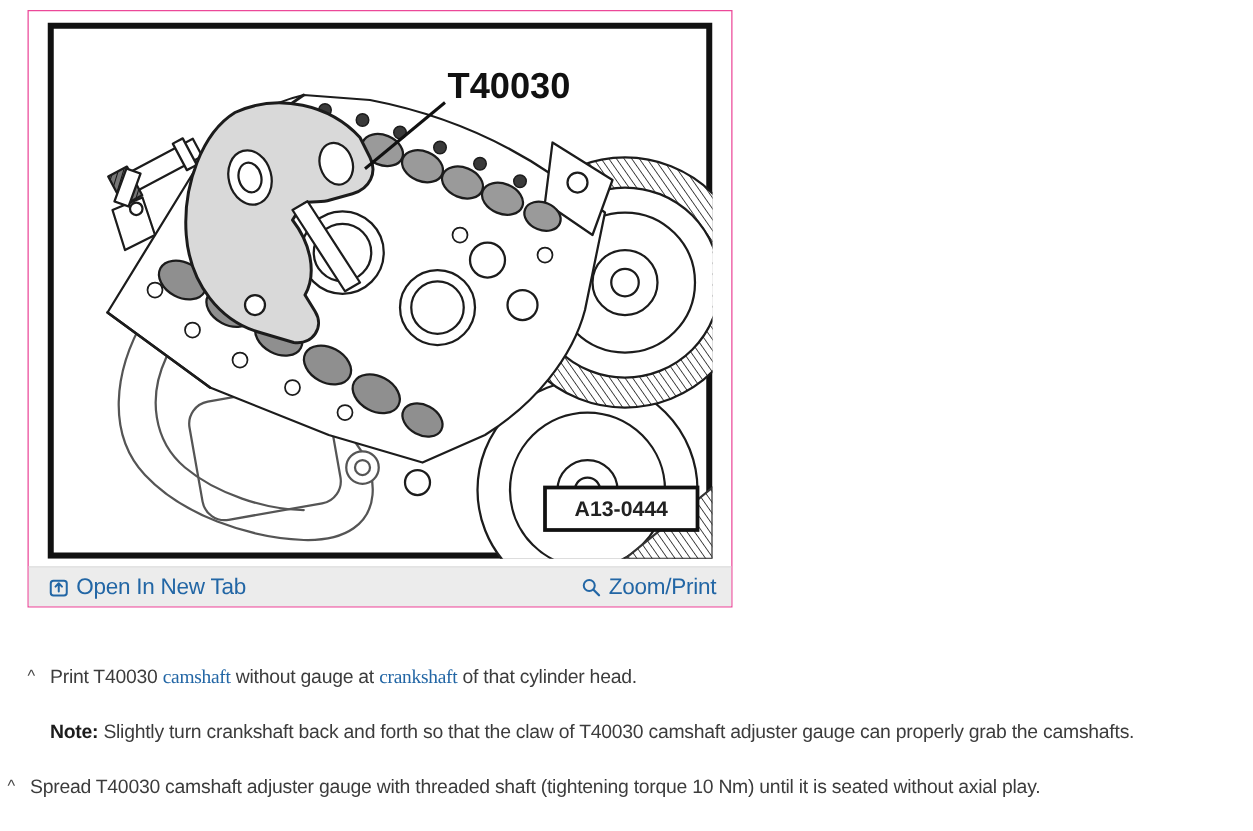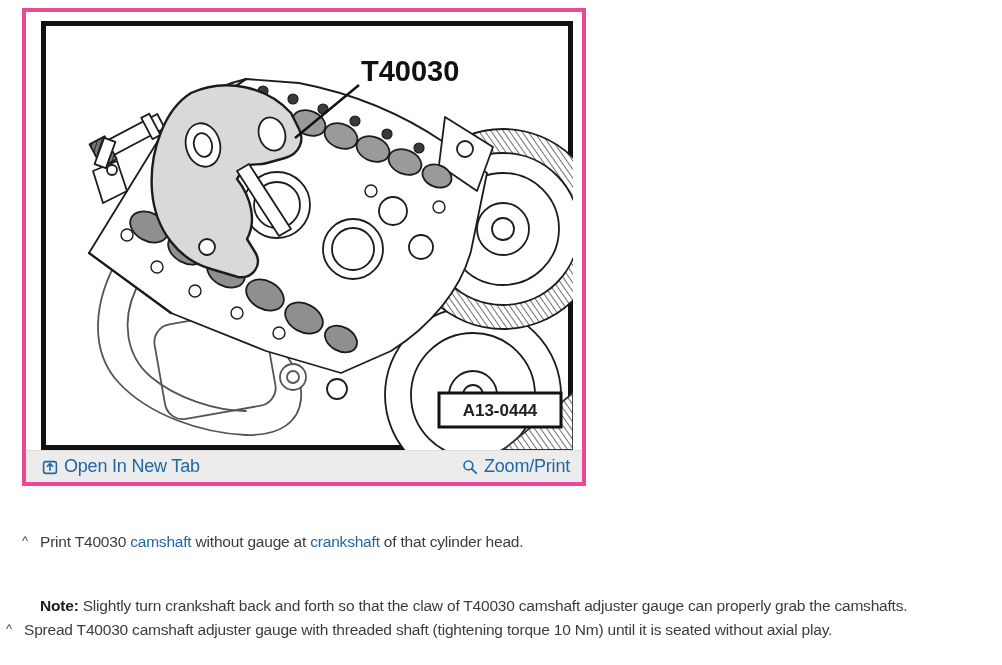--- a/index.html
+++ b/index.html
@@ -4,21 +4,21 @@
 <style>
   html,body{margin:0;padding:0;}
   body{
     width:1002px;height:665px;position:relative;overflow:hidden;
     background:#ffffff;
     font-family:"Liberation Sans", sans-serif;
     -webkit-font-smoothing:antialiased;
   }
   .figure-panel{
     position:absolute;left:22px;top:8px;width:564px;height:478px;
-    background:#ffffff;border:4px solid #ec4899;box-sizing:border-box;
+    background:#ffffff;border:1px solid #ec4899;box-sizing:border-box;
   }
   .figure-image{
     position:absolute;left:15px;top:9px;width:532px;height:429px;
   }
   .figure-image svg{display:block;width:532px;height:429px;}
   .figure-toolbar{
     position:absolute;left:0;right:0;bottom:0;height:32px;
     background:#ececec;border-top:1px solid #dedede;
     display:flex;justify-content:space-between;align-items:center;
     padding:0 12px 0 16px;box-sizing:border-box;
@@ -31,24 +31,24 @@
   .toolbar-link svg{flex:0 0 auto;}
   .instructions{position:absolute;left:0;top:0;width:1002px;}
   .instr-line{
     position:absolute;margin:0;white-space:nowrap;
     font-size:15.5px;line-height:18px;color:#3c3c3c;letter-spacing:-0.2px;
   }
   .step-marker{
     display:inline-block;width:18px;font-size:13px;color:#4a4a4a;
     vertical-align:top;position:relative;top:-1px;
   }
-  .inline-link{color:#2266a5;text-decoration:none;cursor:pointer;}
+  .inline-link{color:#2266a5;text-decoration:none;cursor:pointer;font-family:Liberation Serif, serif;}
   .note-label{font-weight:bold;color:#1c1c1c;}
   #line1{left:22px;top:533px;}
-  #line2{left:40px;top:577px;margin-top:20px;}
+  #line2{left:40px;top:577px;}
   #line3{left:6px;top:621px;}
   svg text{font-family:"Liberation Sans", sans-serif;}
 </style>
 </head>
 <body>
 
 <div class="figure-panel">
 
   <div class="figure-image">
     <svg viewBox="0 0 532 429">

